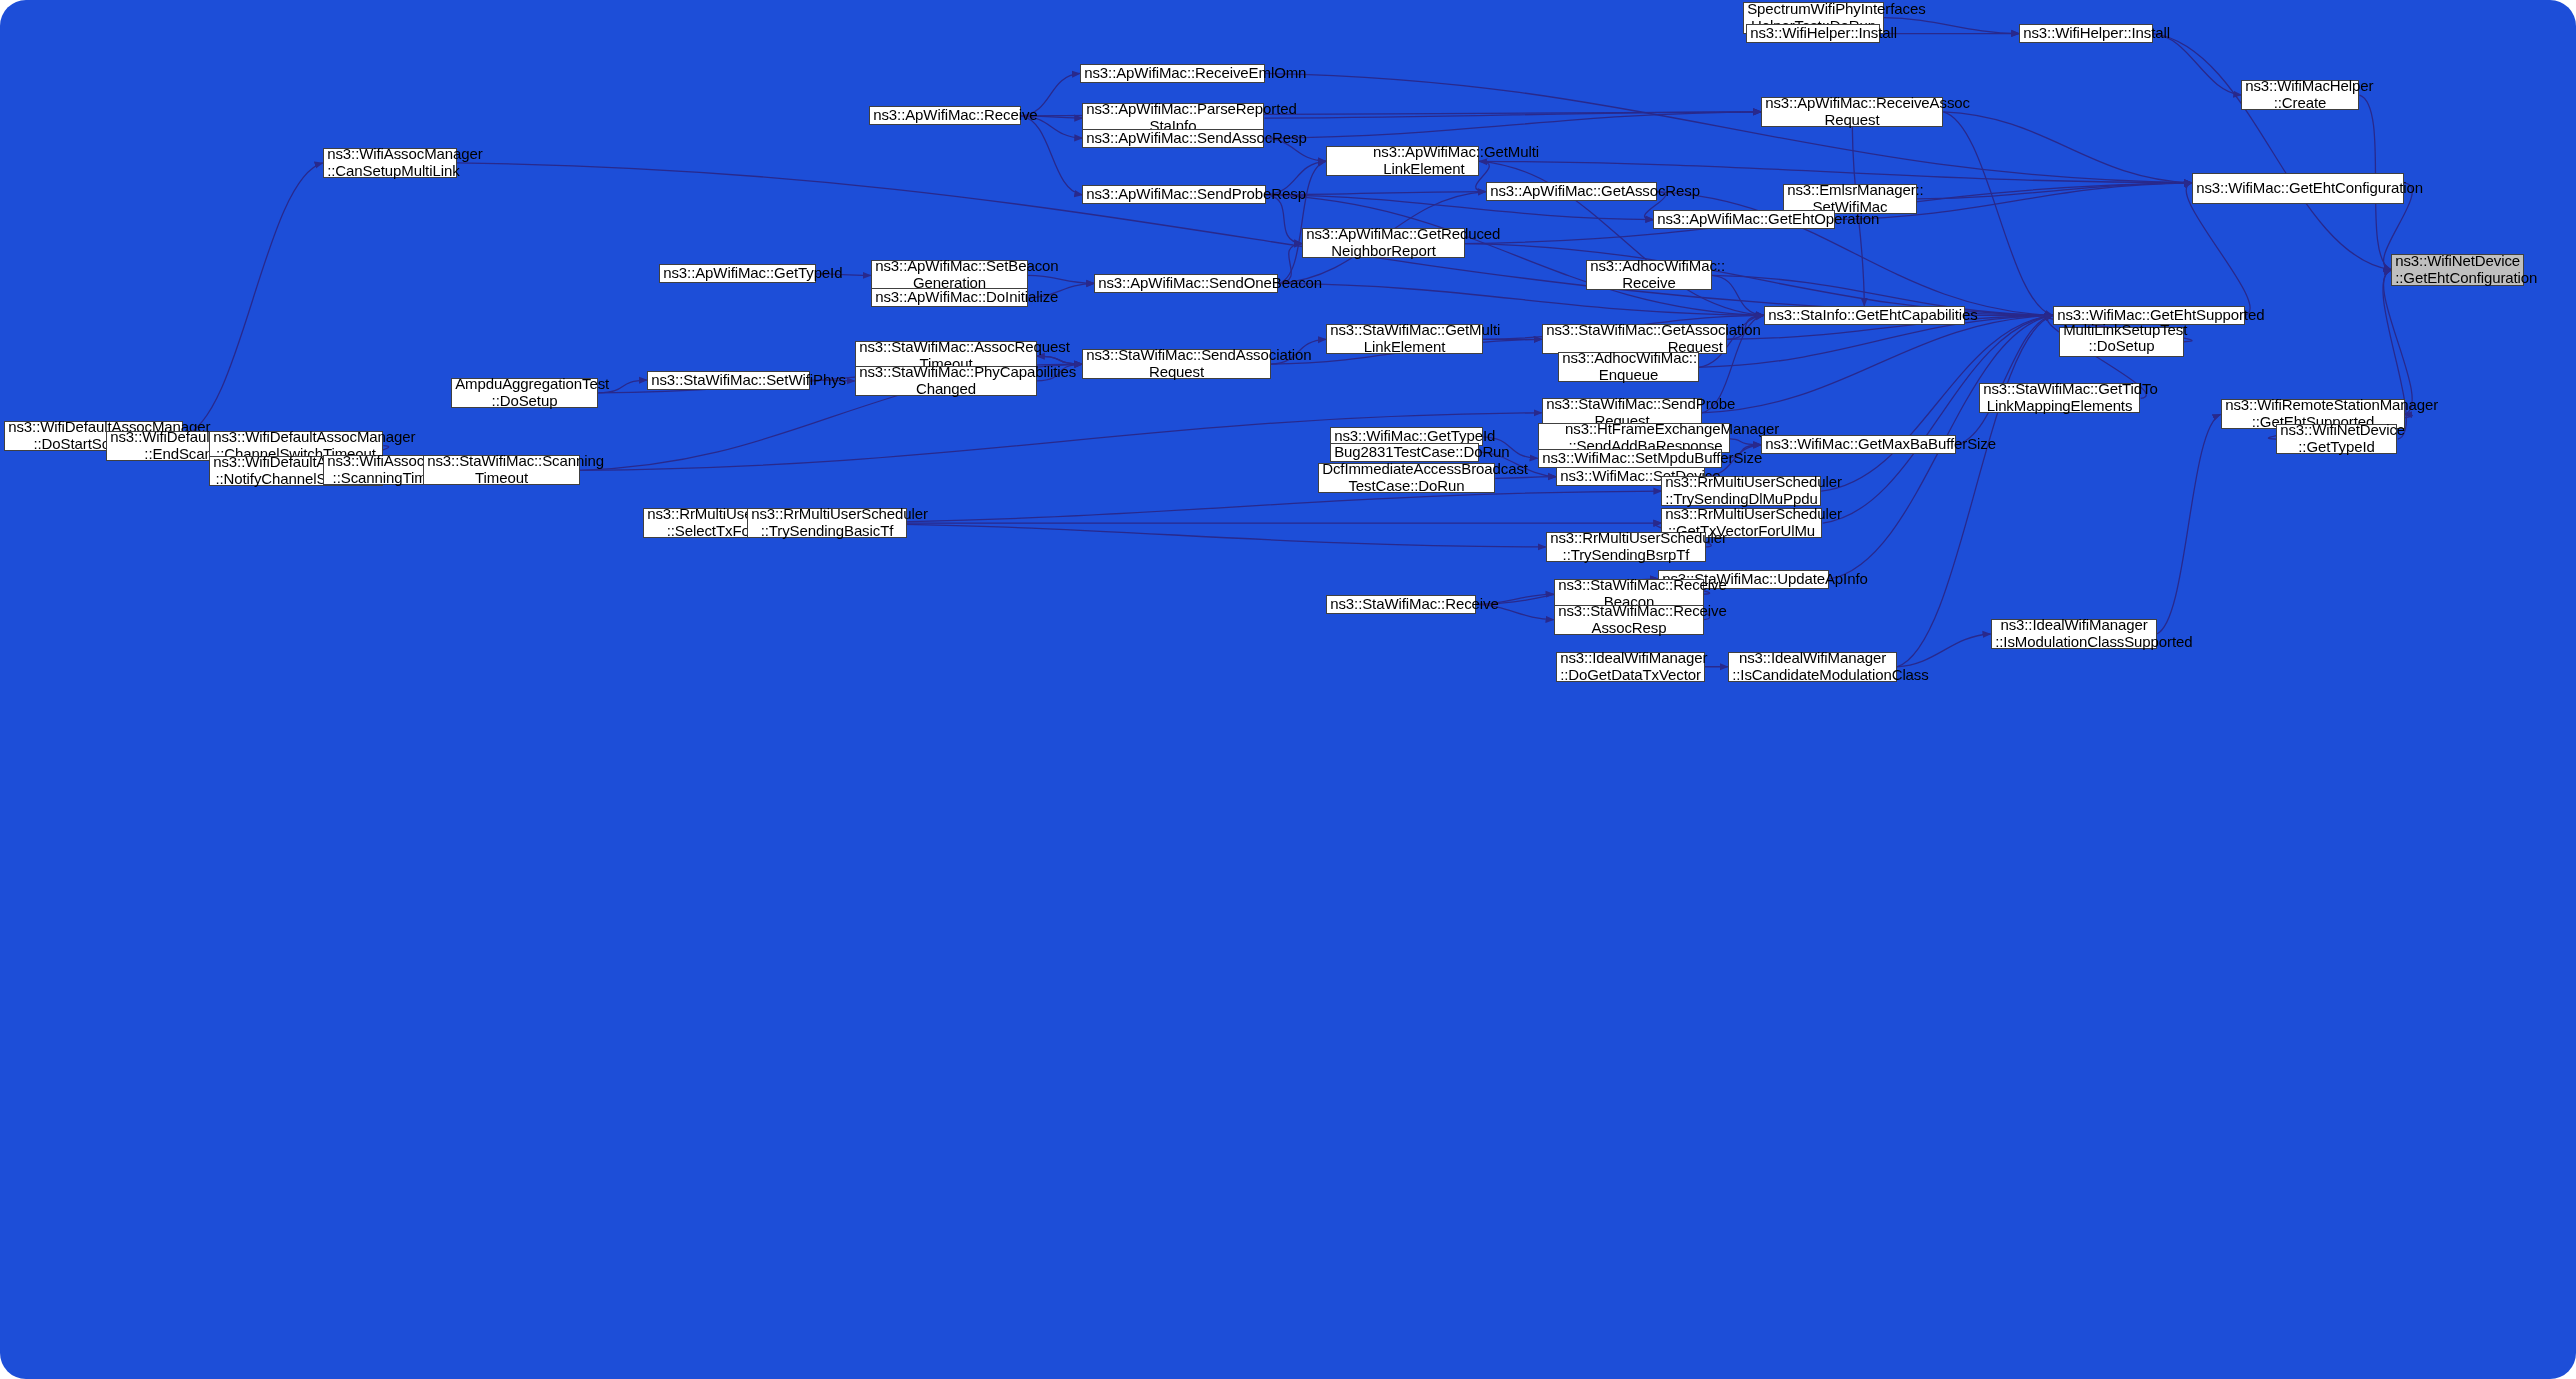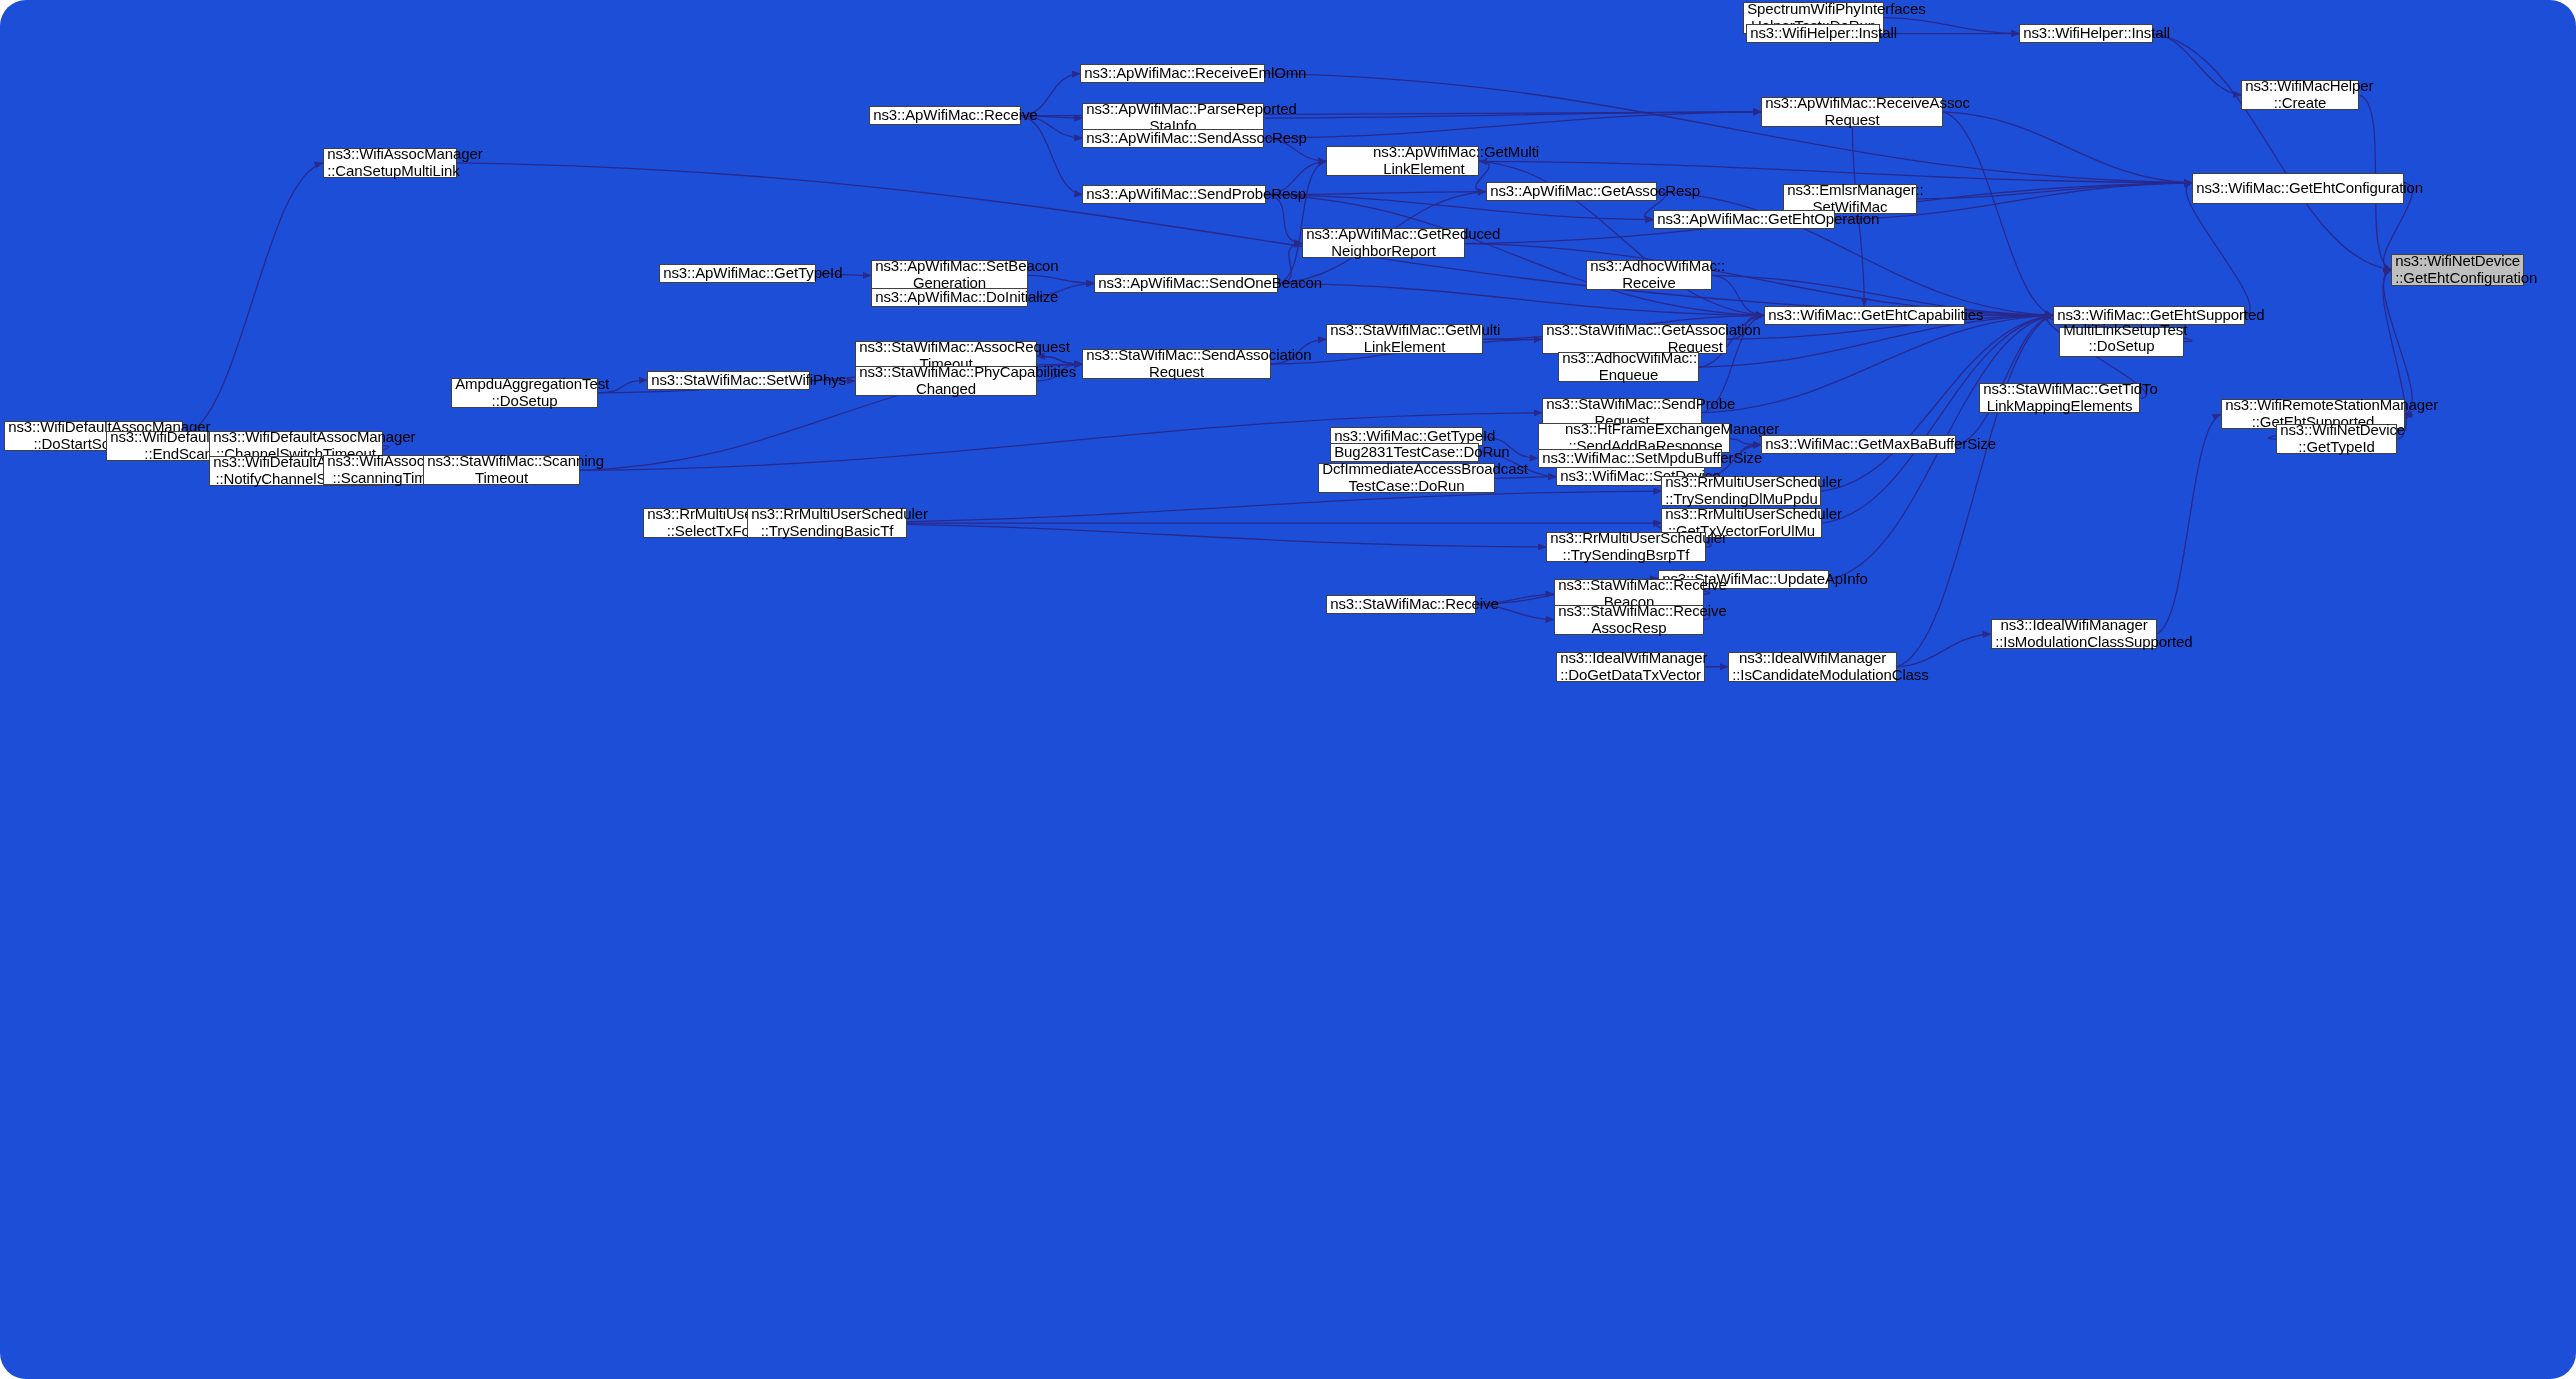--- a/index.html
+++ b/index.html
@@ -192,21 +192,21 @@
 NeighborReport</span></div>
       <div class="gnode highlight" style="left: 2391px; top: 254px; width: 133px; height: 32px; border-color: rgb(64, 64, 64); background: rgb(191, 191, 191);"><span>ns3::WifiNetDevice
 ::GetEhtConfiguration</span></div>
       <div class="gnode" style="left: 1586px; top: 260px; width: 126px; height: 30px; border-color: rgb(64, 64, 64);"><span>ns3::AdhocWifiMac::
 Receive</span></div>
       <div class="gnode" style="left: 659px; top: 264px; width: 157px; height: 19px; border-color: rgb(64, 64, 64);"><span>ns3::ApWifiMac::GetTypeId</span></div>
       <div class="gnode" style="left: 871px; top: 260px; width: 157px; height: 30px; border-color: rgb(64, 64, 64);"><span>ns3::ApWifiMac::SetBeacon
 Generation</span></div>
       <div class="gnode" style="left: 1094px; top: 274px; width: 184px; height: 19px; border-color: rgb(64, 64, 64);"><span>ns3::ApWifiMac::SendOneBeacon</span></div>
       <div class="gnode" style="left: 871px; top: 288px; width: 157px; height: 19px; border-color: rgb(64, 64, 64); align-items: center;"><span>ns3::ApWifiMac::DoInitialize</span></div>
-      <div class="gnode" style="left: 1764px; top: 306px; width: 201px; height: 19px; border-color: rgb(64, 64, 64);"><span>ns3::WifiMac::GetEhtCapabilities</span></div>
+      <div class="gnode" style="left: 1764px; top: 306px; width: 201px; height: 19px; border-color: rgb(64, 64, 64);"><span>ns3::StaInfo::GetEhtCapabilities</span></div>
       <div class="gnode" style="left: 2053px; top: 306px; width: 192px; height: 19px; border-color: rgb(64, 64, 64);"><span>ns3::WifiMac::GetEhtSupported</span></div>
       <div class="gnode" style="left: 1326px; top: 324px; width: 157px; height: 30px; border-color: rgb(64, 64, 64);"><span>ns3::StaWifiMac::GetMulti
 LinkElement</span></div>
       <div class="gnode" style="left: 1542px; top: 324px; width: 185px; height: 30px; border-color: rgb(64, 64, 64); text-align: right;"><span>ns3::StaWifiMac::GetAssociation
 Request</span></div>
       <div class="gnode" style="left: 2059px; top: 327px; width: 125px; height: 30px; border-color: rgb(64, 64, 64); align-items: flex-end;"><span>MultiLinkSetupTest
 ::DoSetup</span></div>
       <div class="gnode" style="left: 855px; top: 341px; width: 182px; height: 30px; border-color: rgb(64, 64, 64);"><span>ns3::StaWifiMac::AssocRequest
 Timeout</span></div>
       <div class="gnode" style="left: 1082px; top: 349px; width: 189px; height: 30px; border-color: rgb(64, 64, 64);"><span>ns3::StaWifiMac::SendAssociation

